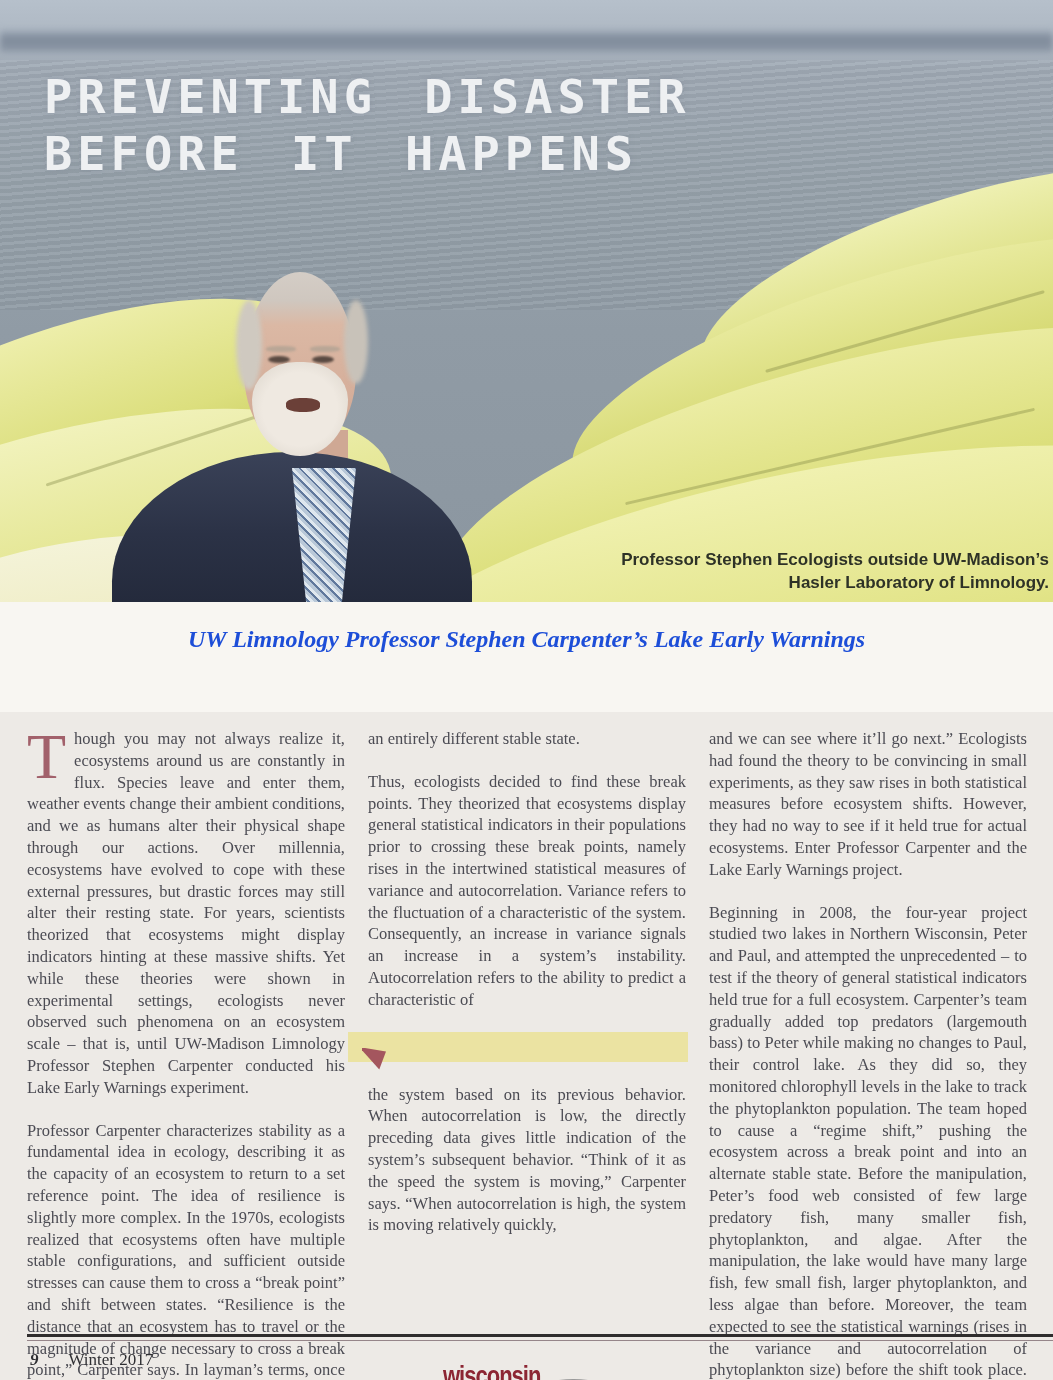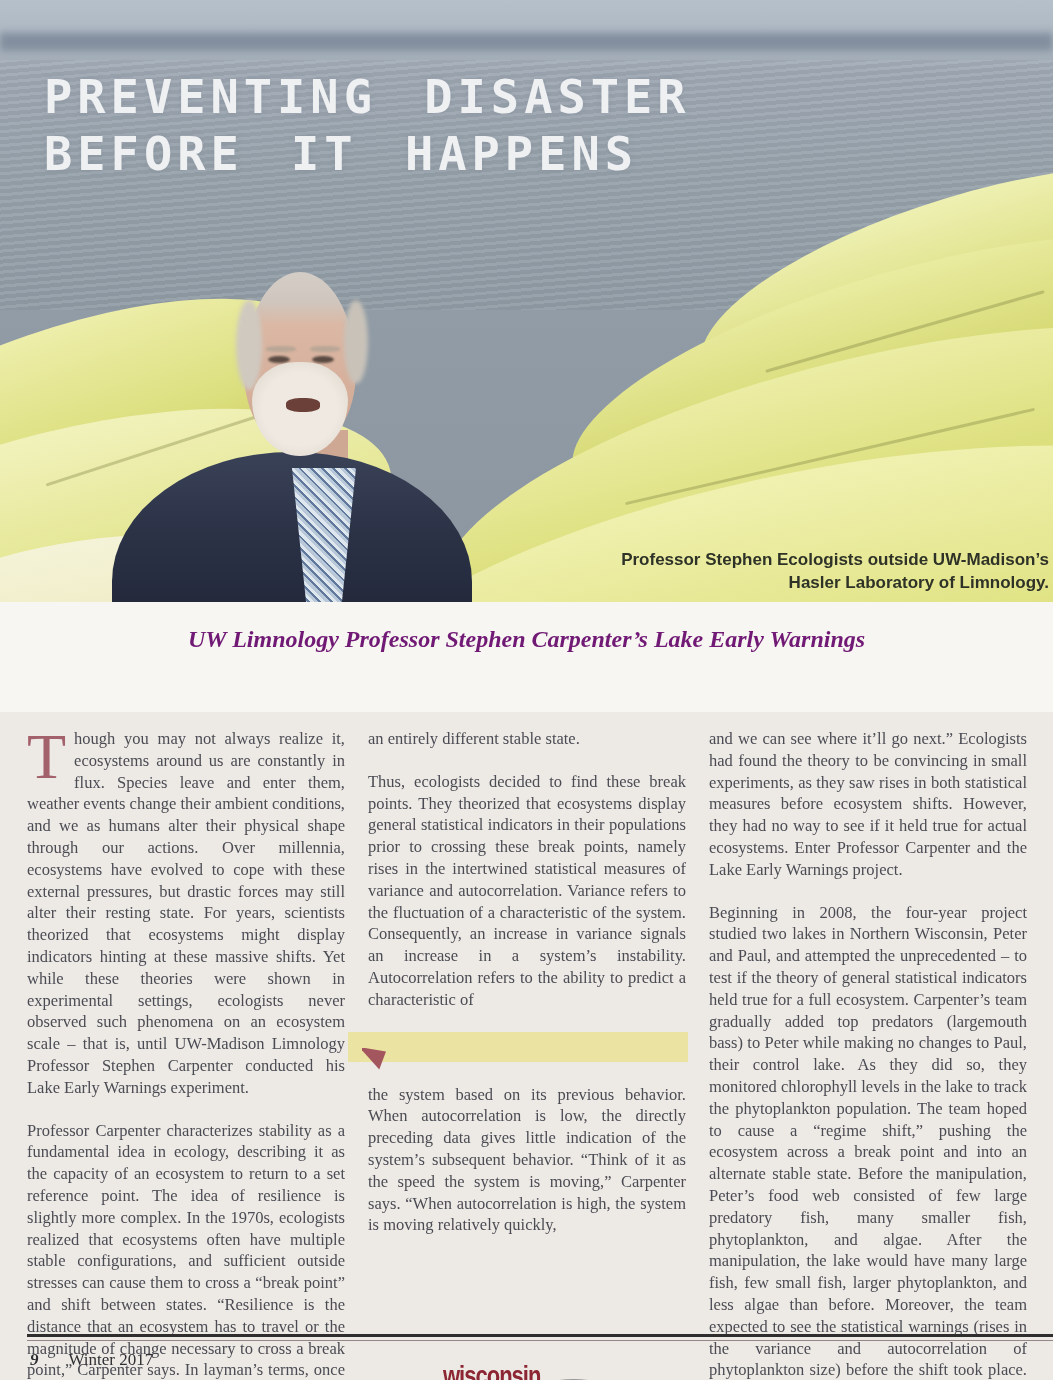--- a/index.html
+++ b/index.html
@@ -59,21 +59,21 @@
 
   .photo-caption { position:absolute; right:4px; bottom:8px; text-align:right;
     font-family:"Liberation Sans", sans-serif; font-weight:bold; font-size:17px;
     line-height:23px; color:#2e3227; }
   .photo-caption span { display:block; }
 
   
   .deck { position:absolute; left:0; top:602px; width:1053px; height:110px;
     background:#f8f6f2; text-align:center; padding-top:16px;
     font-family:"Liberation Serif", serif; font-style:italic; font-weight:bold;
-    font-size:24px; line-height:42px; color:#701a75; }
+    font-size:24px; line-height:42px; color:#1d4ed8; }
   .deck span { display:block; }
 
   
   .body-cols { position:absolute; left:27px; top:728px; width:1000px;
     display:flex; gap:23px; }
   .col { width:318px; font-size:16.5px; line-height:21.8px; color:#4b4b53;
     text-align:justify; }
   .col p { margin-bottom:21px; }
   .dropcap { float:left; font-size:64px; line-height:50px; padding:4px 8px 0 0;
     color:#a2616b; font-family:"Liberation Serif", serif; }

